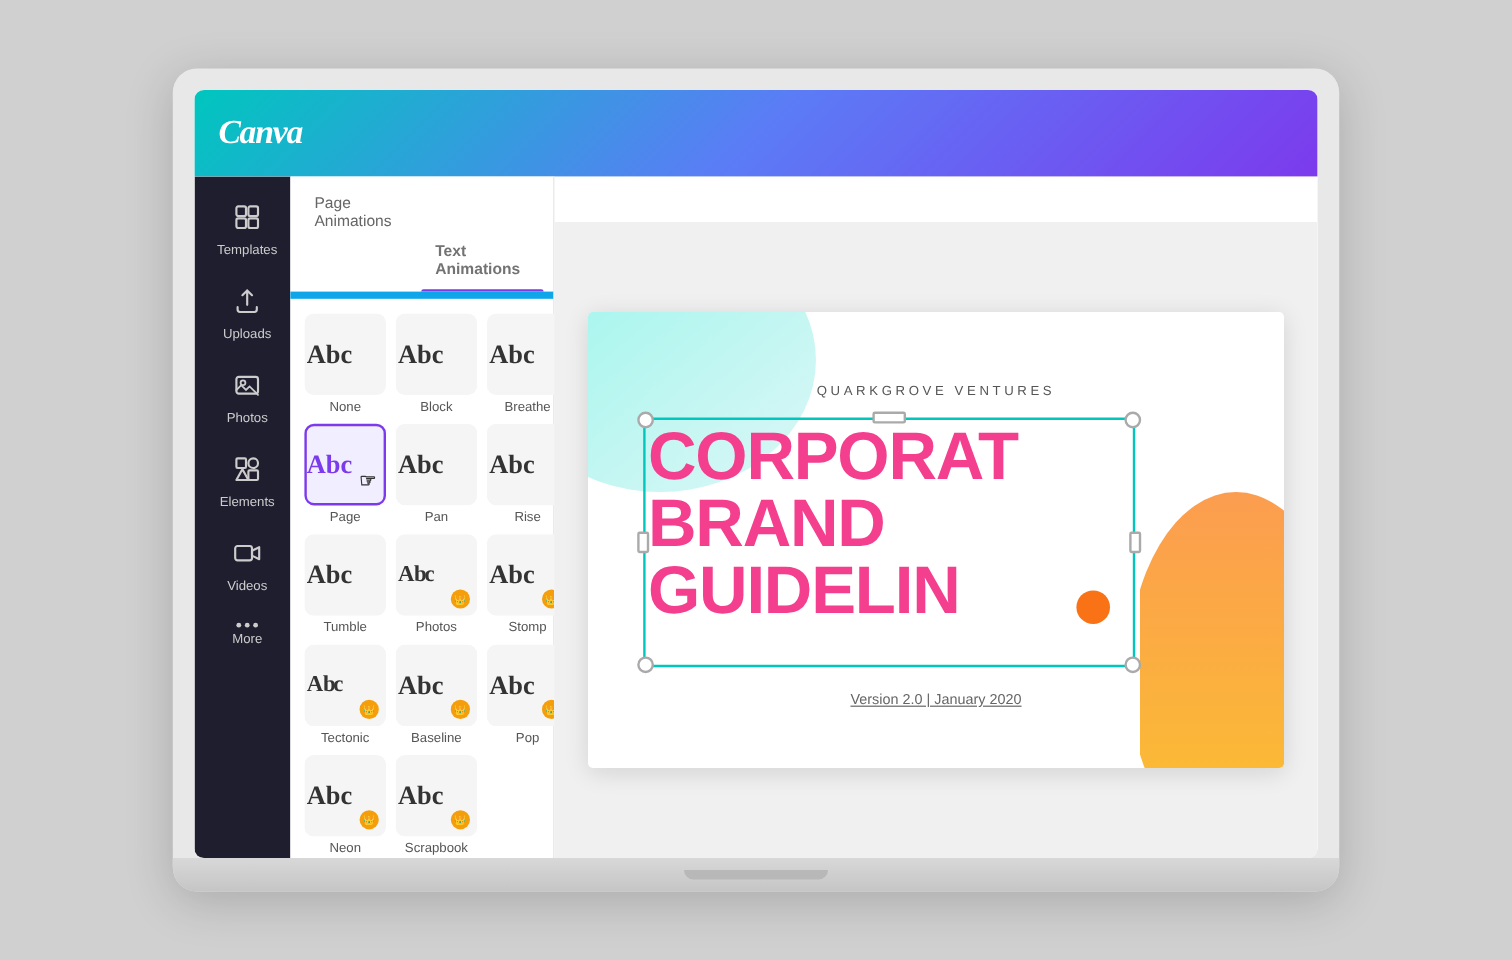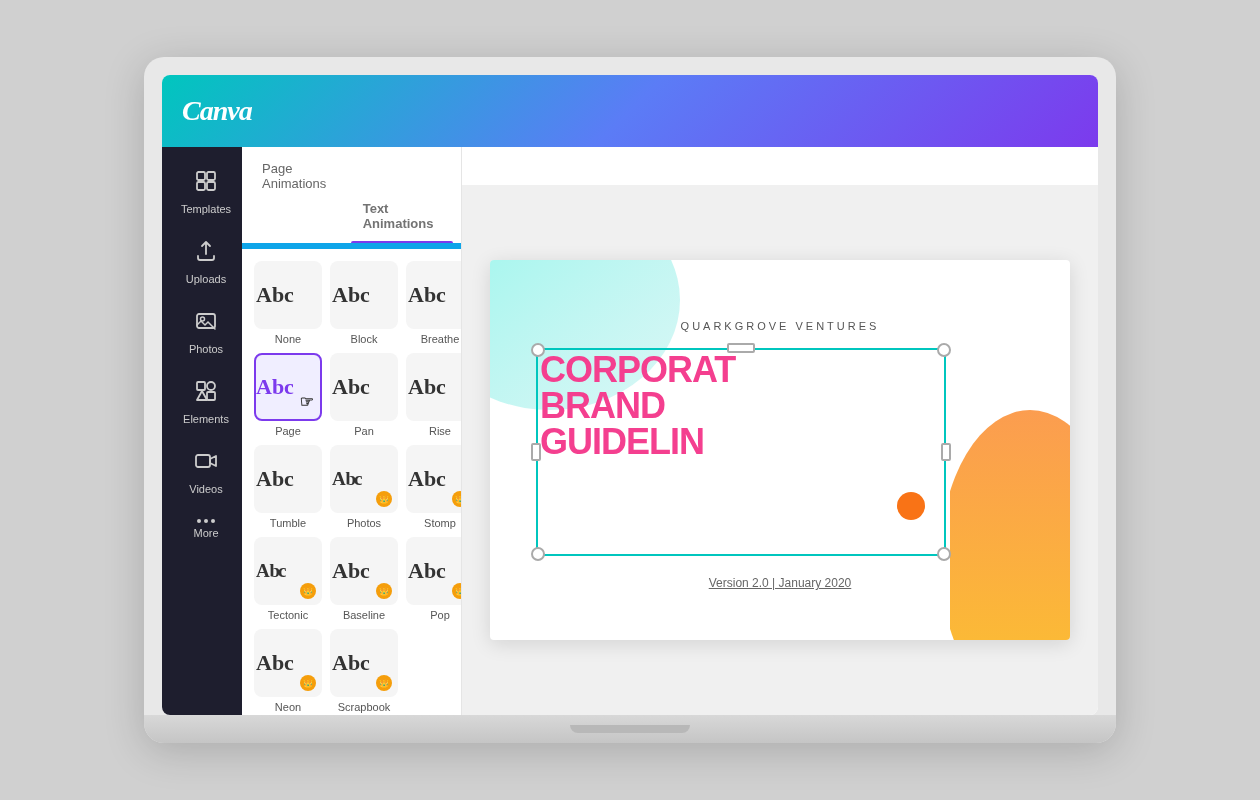--- a/index.html
+++ b/index.html
@@ -295,21 +295,21 @@
     .handle.bl { bottom: -7px; left: -7px; }
     .handle.br { bottom: -7px; right: -7px; }
     .handle.ml { top: 50%; left: -7px; transform: translateY(-50%); border-radius: 2px; width: 10px; height: 18px; }
     .handle.mr { top: 50%; right: -7px; transform: translateY(-50%); border-radius: 2px; width: 10px; height: 18px; }
     .handle.tm { top: -7px; left: 50%; transform: translateX(-50%); width: 28px; height: 10px; border-radius: 2px; }
 
     .canvas-headline {
       position: absolute;
       top: 92px;
       left: 50px;
-      font-size: 36px;
+      font-size: 56px;
       font-weight: 900;
       line-height: 1.0;
       color: #f43f8f;
       font-family: 'Arial Black', sans-serif;
       letter-spacing: -1px;
     }
 
     .canvas-version {
       position: absolute;
       bottom: 50px;

